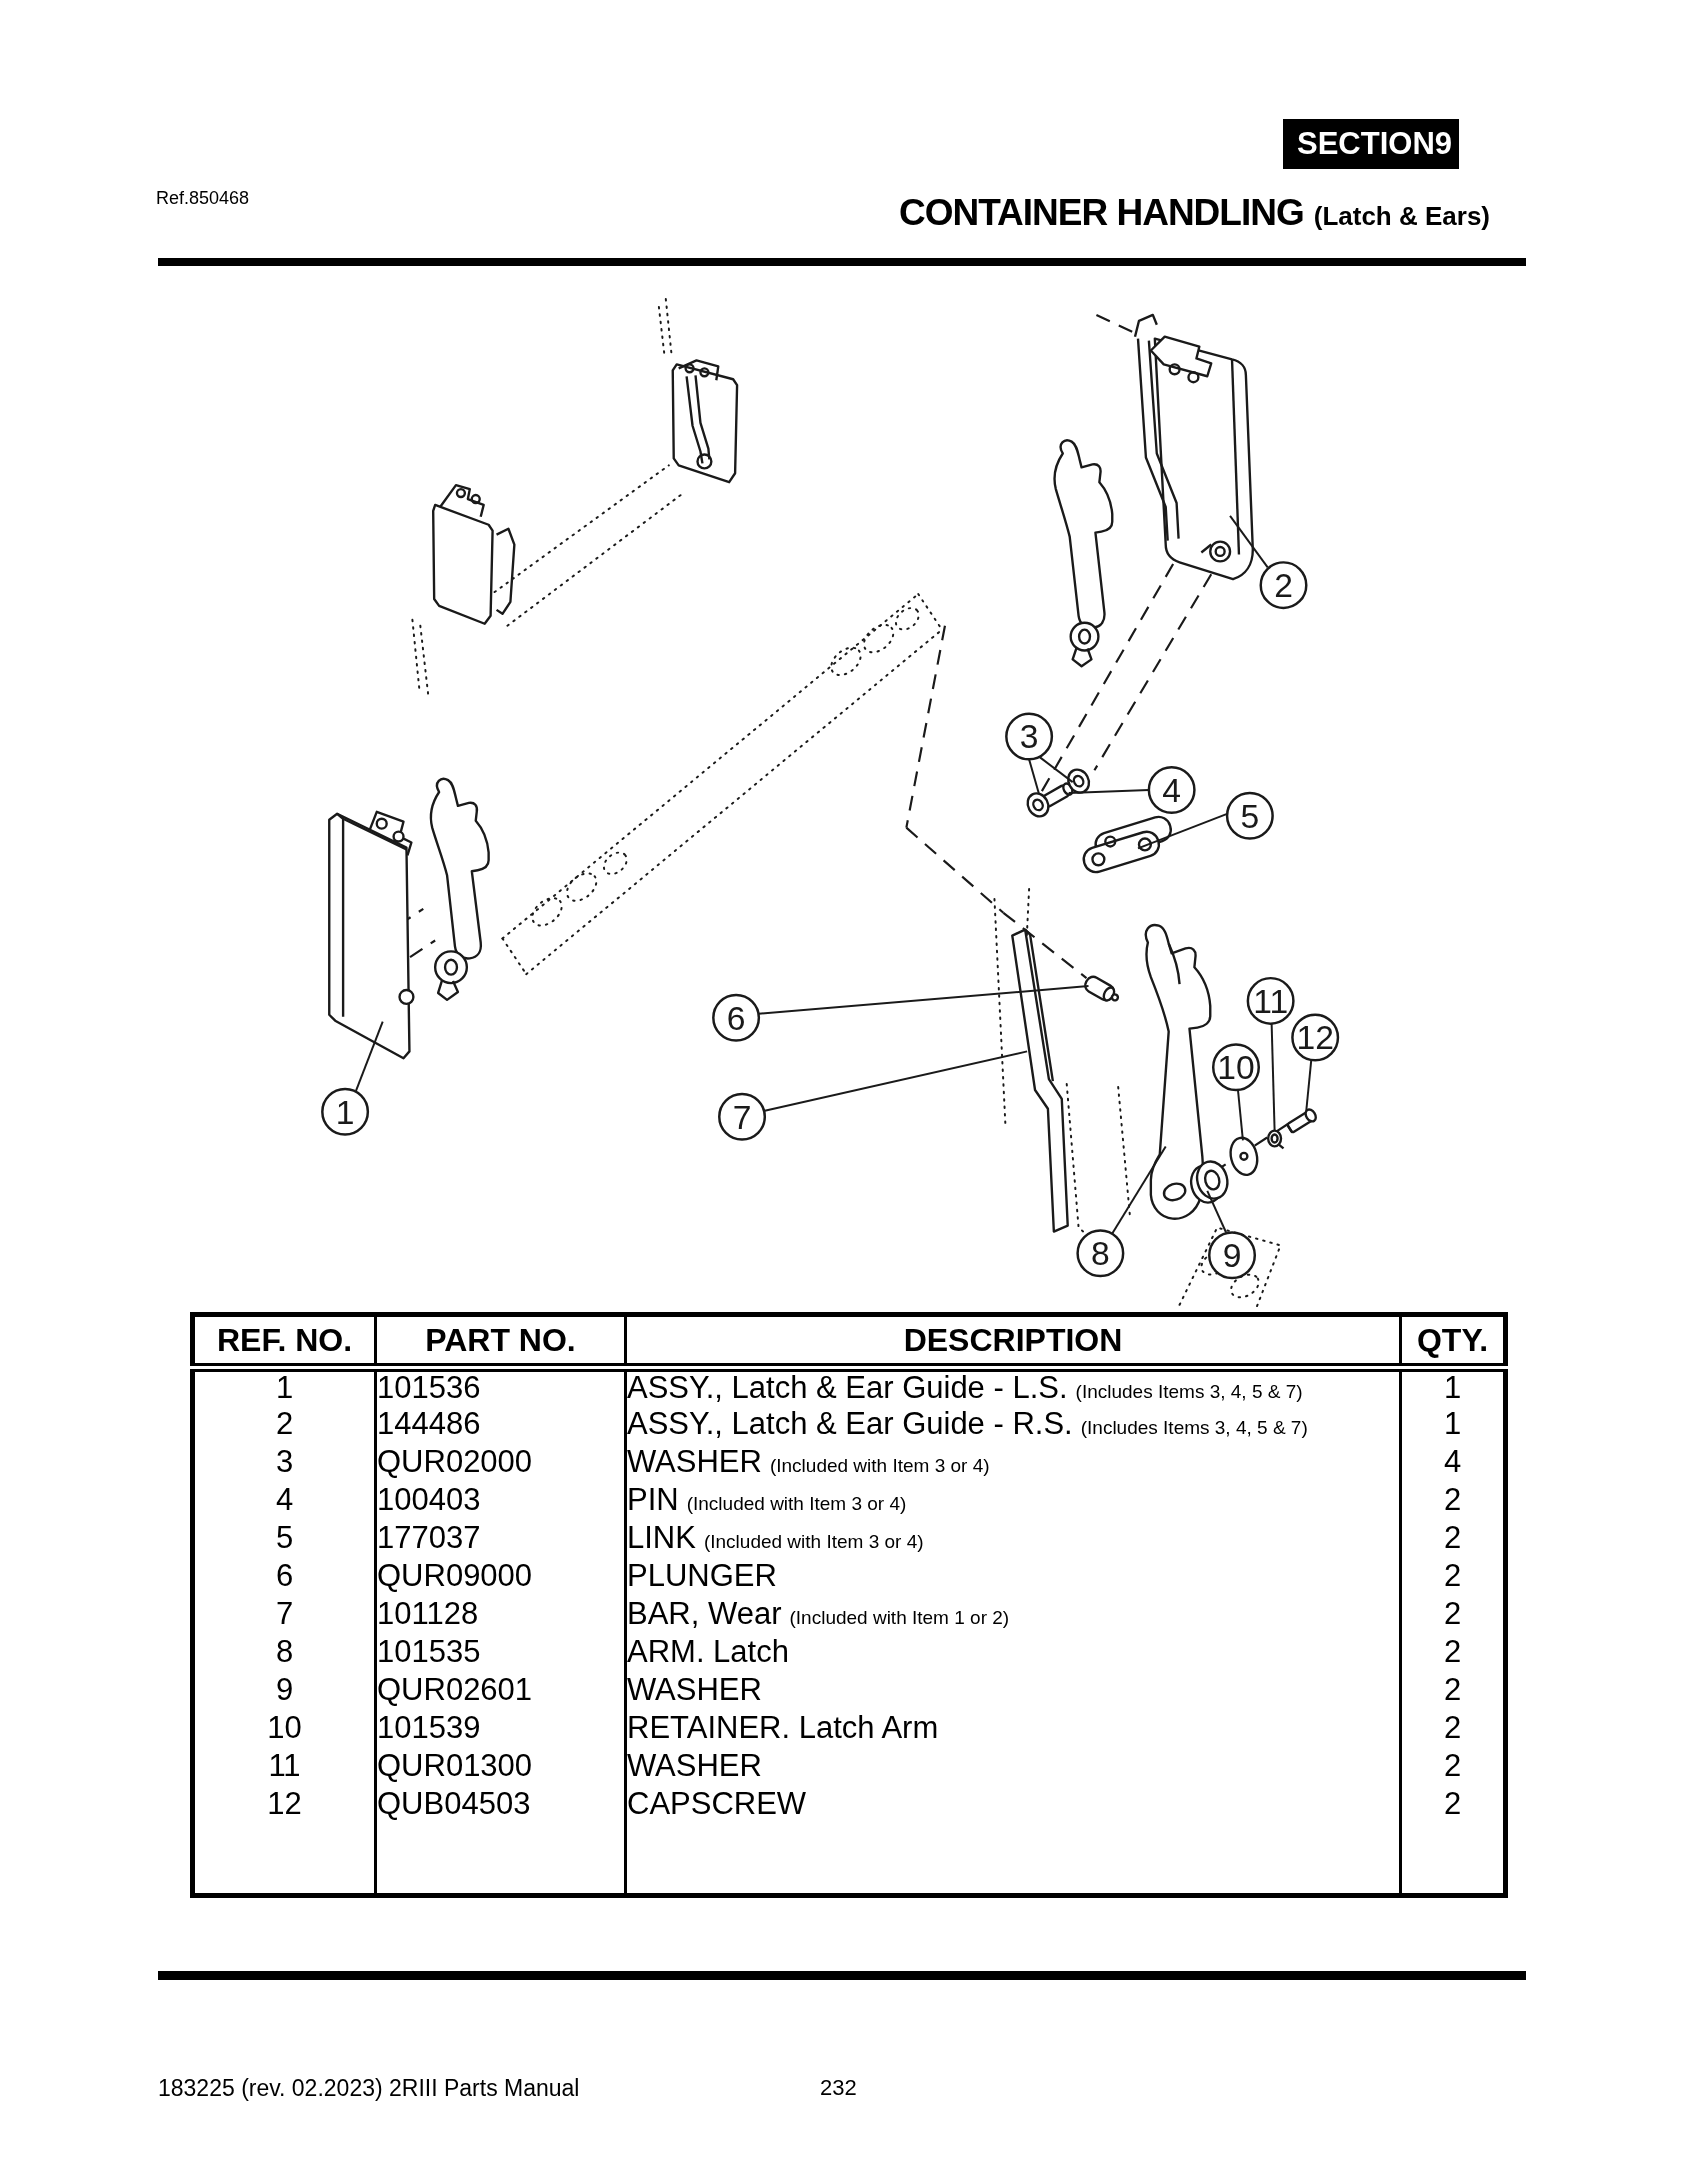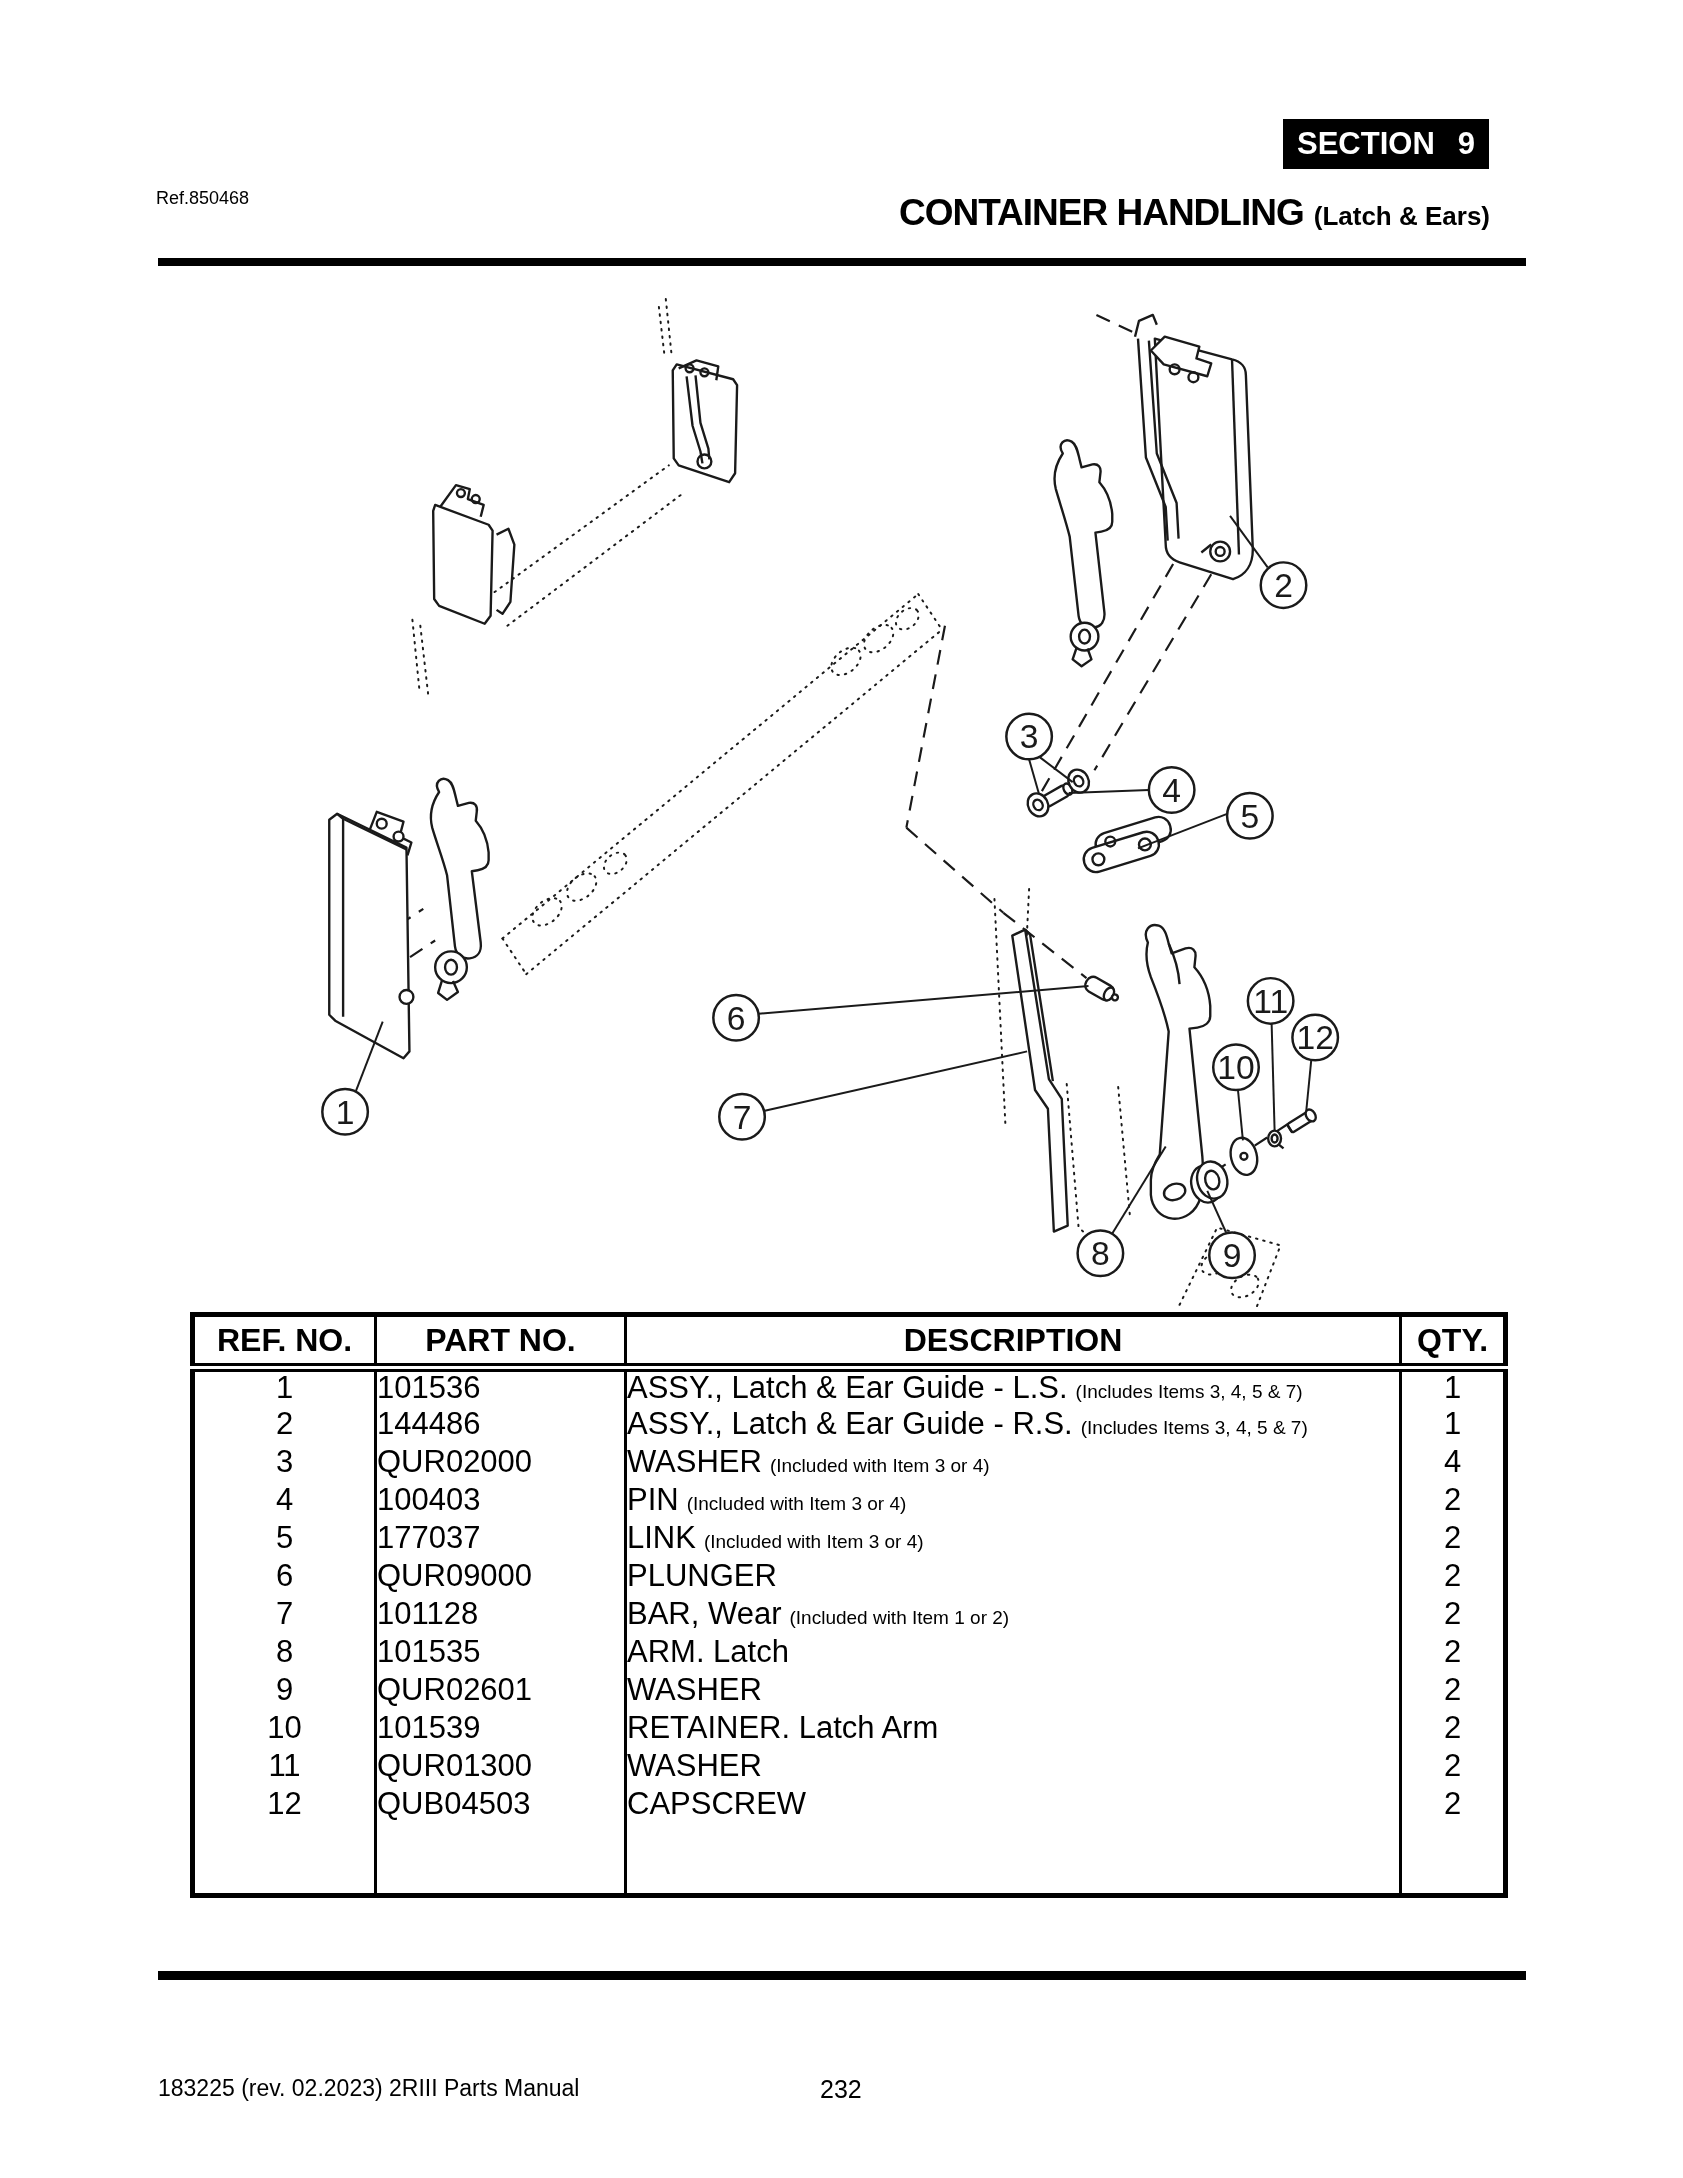--- a/index.html
+++ b/index.html
@@ -3,21 +3,21 @@
 <meta charset="utf-8">
 <style>
   html,body{margin:0;padding:0;background:#e8e8e8;}
   .page{
     position:relative;width:1683px;height:2178px;background:#ffffff;
     font-family:"Liberation Sans",sans-serif;color:#000;overflow:hidden;
   }
   
   .ref-label{position:absolute;left:156px;top:188px;font-size:18px;}
   .section-box{
-    position:absolute;left:1283px;top:119px;width:206px;height:50px;
+    position:absolute;left:1283px;top:119px;width:176px;height:50px;
     background:#000;color:#fff;font-weight:bold;font-size:31px;
     display:flex;align-items:center;justify-content:space-between;
     padding:12px 14px;box-sizing:border-box;
   }
   .title-row{
     position:absolute;top:194px;right:193px;display:flex;align-items:baseline;gap:10px;
     white-space:nowrap;
   }
   .title-big{font-size:37px;font-weight:bold;letter-spacing:-1px;line-height:1;}
   .title-small{font-size:26px;font-weight:bold;line-height:1;}
@@ -47,21 +47,21 @@
   td.c-ref{text-align:center;}
   td.c-part{padding-left:18px;}
   td.c-desc{padding-left:20px;}
   td.c-qty{text-align:center;}
   .desc-note{font-size:19px;margin-left:8px;}
   tr.spacer{height:46px;}
   tr.kitrow{height:42px;}
   tr.filler{height:26px;}
   
   .footer-left{position:absolute;left:158px;top:2075px;font-size:23px;}
-  .footer-page{position:absolute;left:820px;top:2075px;font-size:25px;}
+  .footer-page{position:absolute;left:820px;top:2075px;font-size:22px;}
 </style>
 </head>
 <body>
 
 <div class="page">
 
   <div class="ref-label">Ref.850468</div>
   <div class="section-box">
     <span>SECTION</span>
     <span>9</span>

